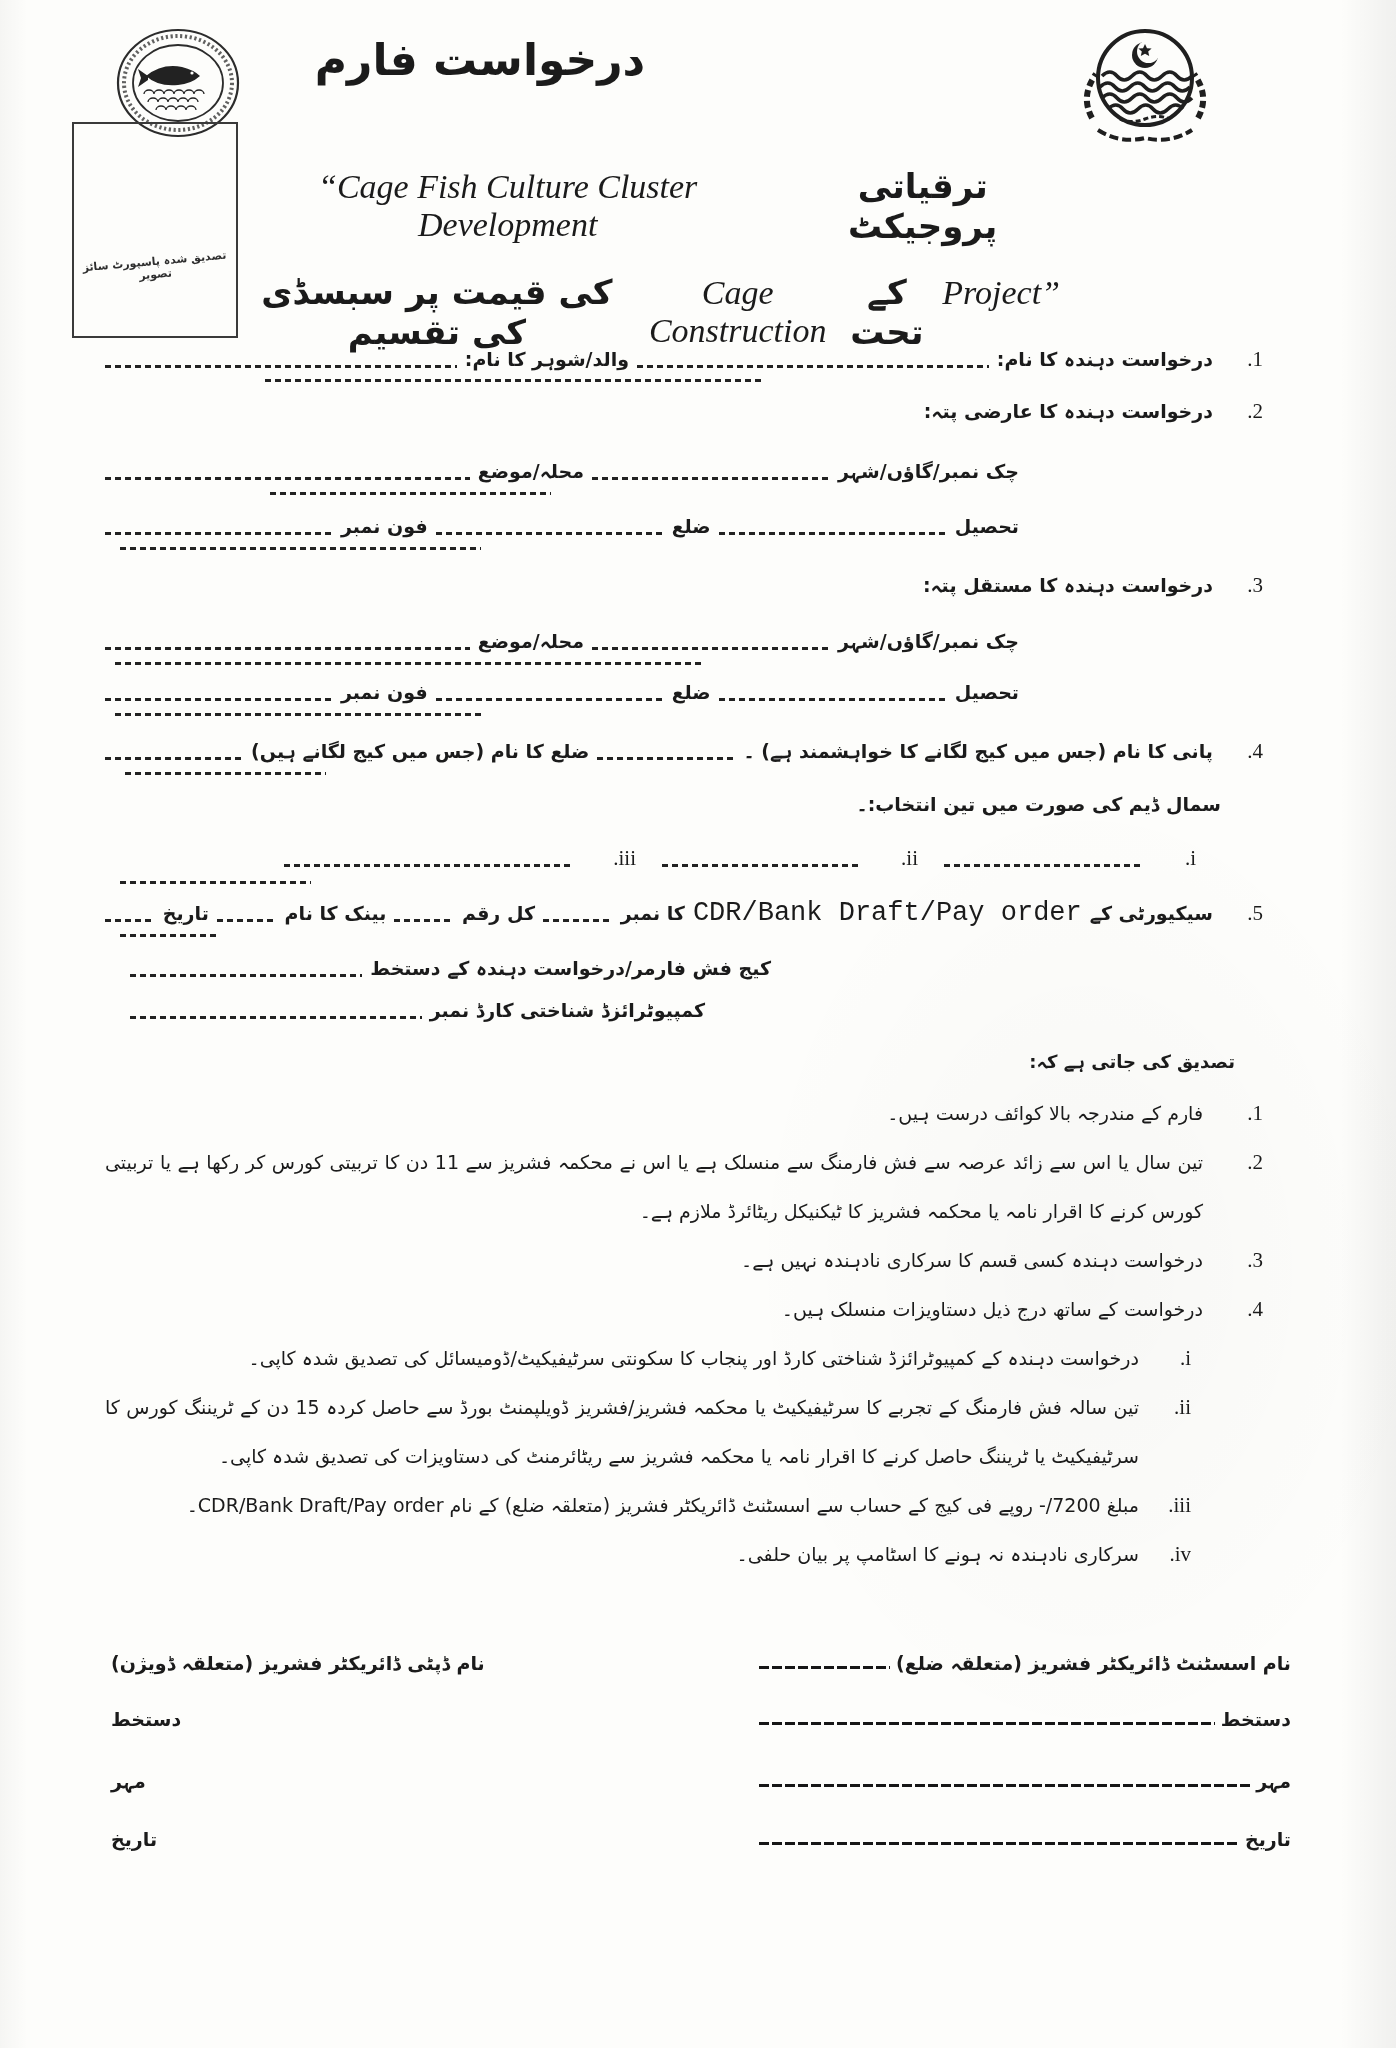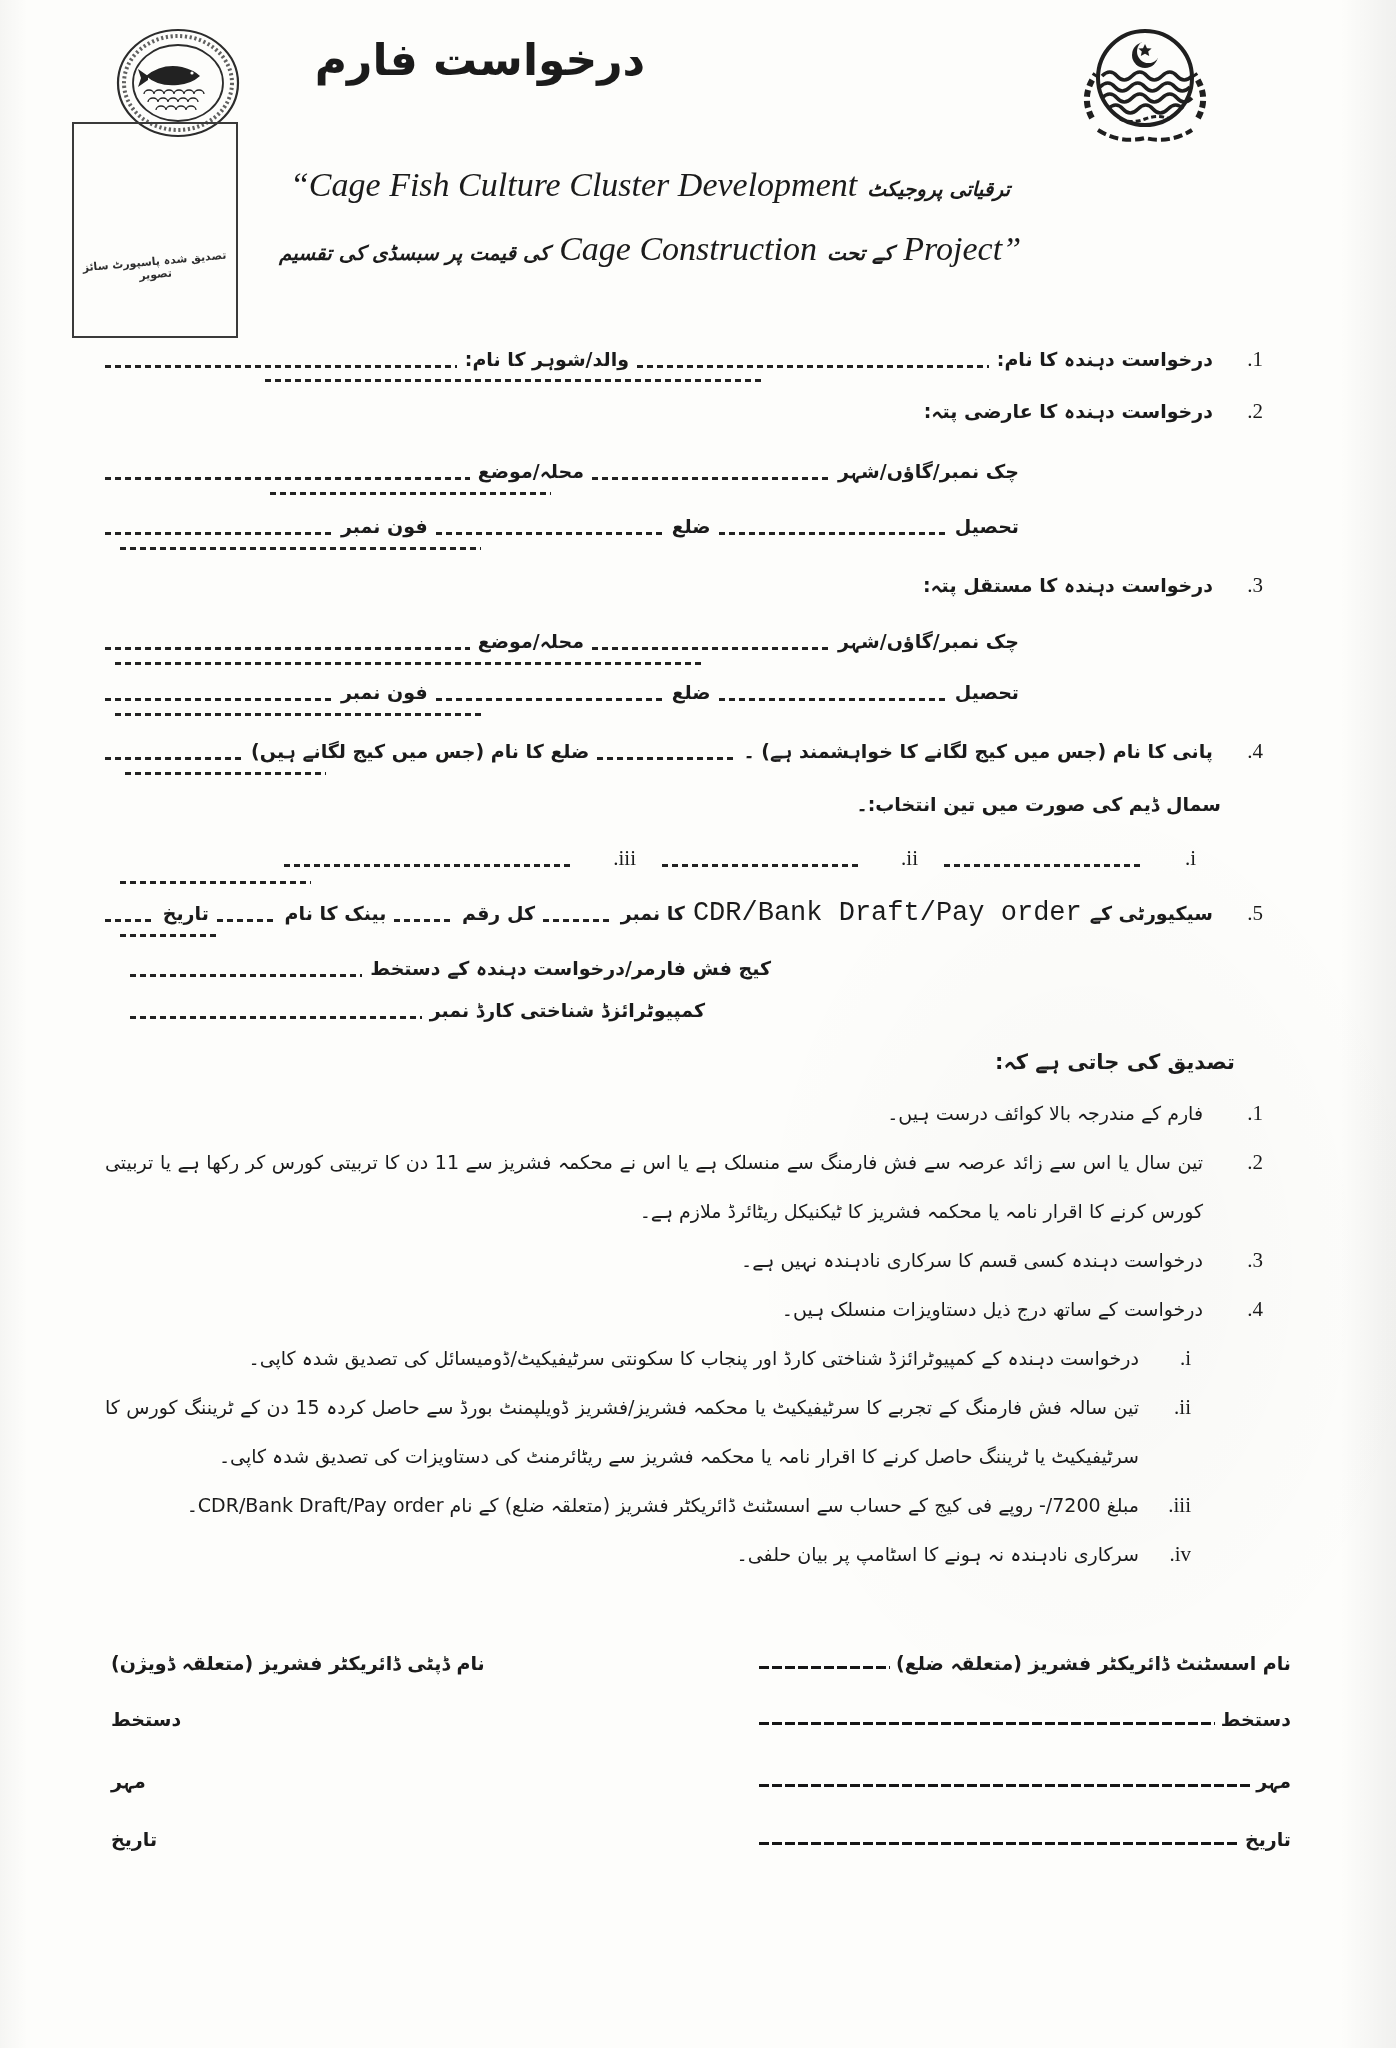--- a/index.html
+++ b/index.html
@@ -33,42 +33,42 @@
   .photo-box .lbl{
     position:absolute;left:4px;right:4px;top:62%;text-align:center;
     font-size:11px;color:#2e2e2e;transform:rotate(-5deg);font-weight:600;
   }
 
   
   .proj-title{position:absolute;left:240px;top:166px;width:820px;text-align:center;}
   .proj-line{display:flex;justify-content:center;align-items:baseline;gap:10px;direction:ltr;}
   .proj-line + .proj-line{margin-top:26px;}
   .proj-en{font-family:"Liberation Serif",serif;font-size:34px;font-style:italic;}
-  .proj-ur{font-size:20px;font-weight:700;direction:rtl;unicode-bidi:isolate;font-style:italic;}
+  .proj-ur{font-size:34px;font-weight:700;direction:rtl;unicode-bidi:isolate;}
 
   
   .form-main{position:absolute;left:105px;right:105px;top:330px;direction:rtl;font-size:19px;line-height:30px;}
   .row{display:flex;align-items:flex-end;column-gap:8px;}
   .num{
     font-family:"Liberation Serif",serif;font-size:21px;min-width:42px;
     flex:0 0 auto;
   }
   .lab{font-weight:700;flex:0 0 auto;white-space:nowrap;}
   .fill{
     flex:1 1 60px;height:3px;margin-bottom:6px;min-width:40px;
     background:repeating-linear-gradient(to right,#222 0 6px,transparent 6px 10px);
   }
   .cont{
     height:3px;
     background:repeating-linear-gradient(to right,#222 0 6px,transparent 6px 10px);
   }
   .indent{padding-right:272px;}
 
   
-  .cert-heading{margin:22px 56px 0 0;font-size:21px;font-weight:700;}
+  .cert-heading{margin:22px 56px 0 0;font-size:18px;font-weight:700;}
   .cert-row{display:flex;align-items:flex-start;column-gap:18px;line-height:49px;}
   .cert-row .num{line-height:49px;}
   .cert-text{flex:1 1 auto;text-align:justify;}
   .sub{padding-right:100px;}
 
   
   .footer{
     position:absolute;left:105px;right:105px;top:1652px;direction:rtl;
     display:flex;justify-content:space-between;font-size:19px;
   }

